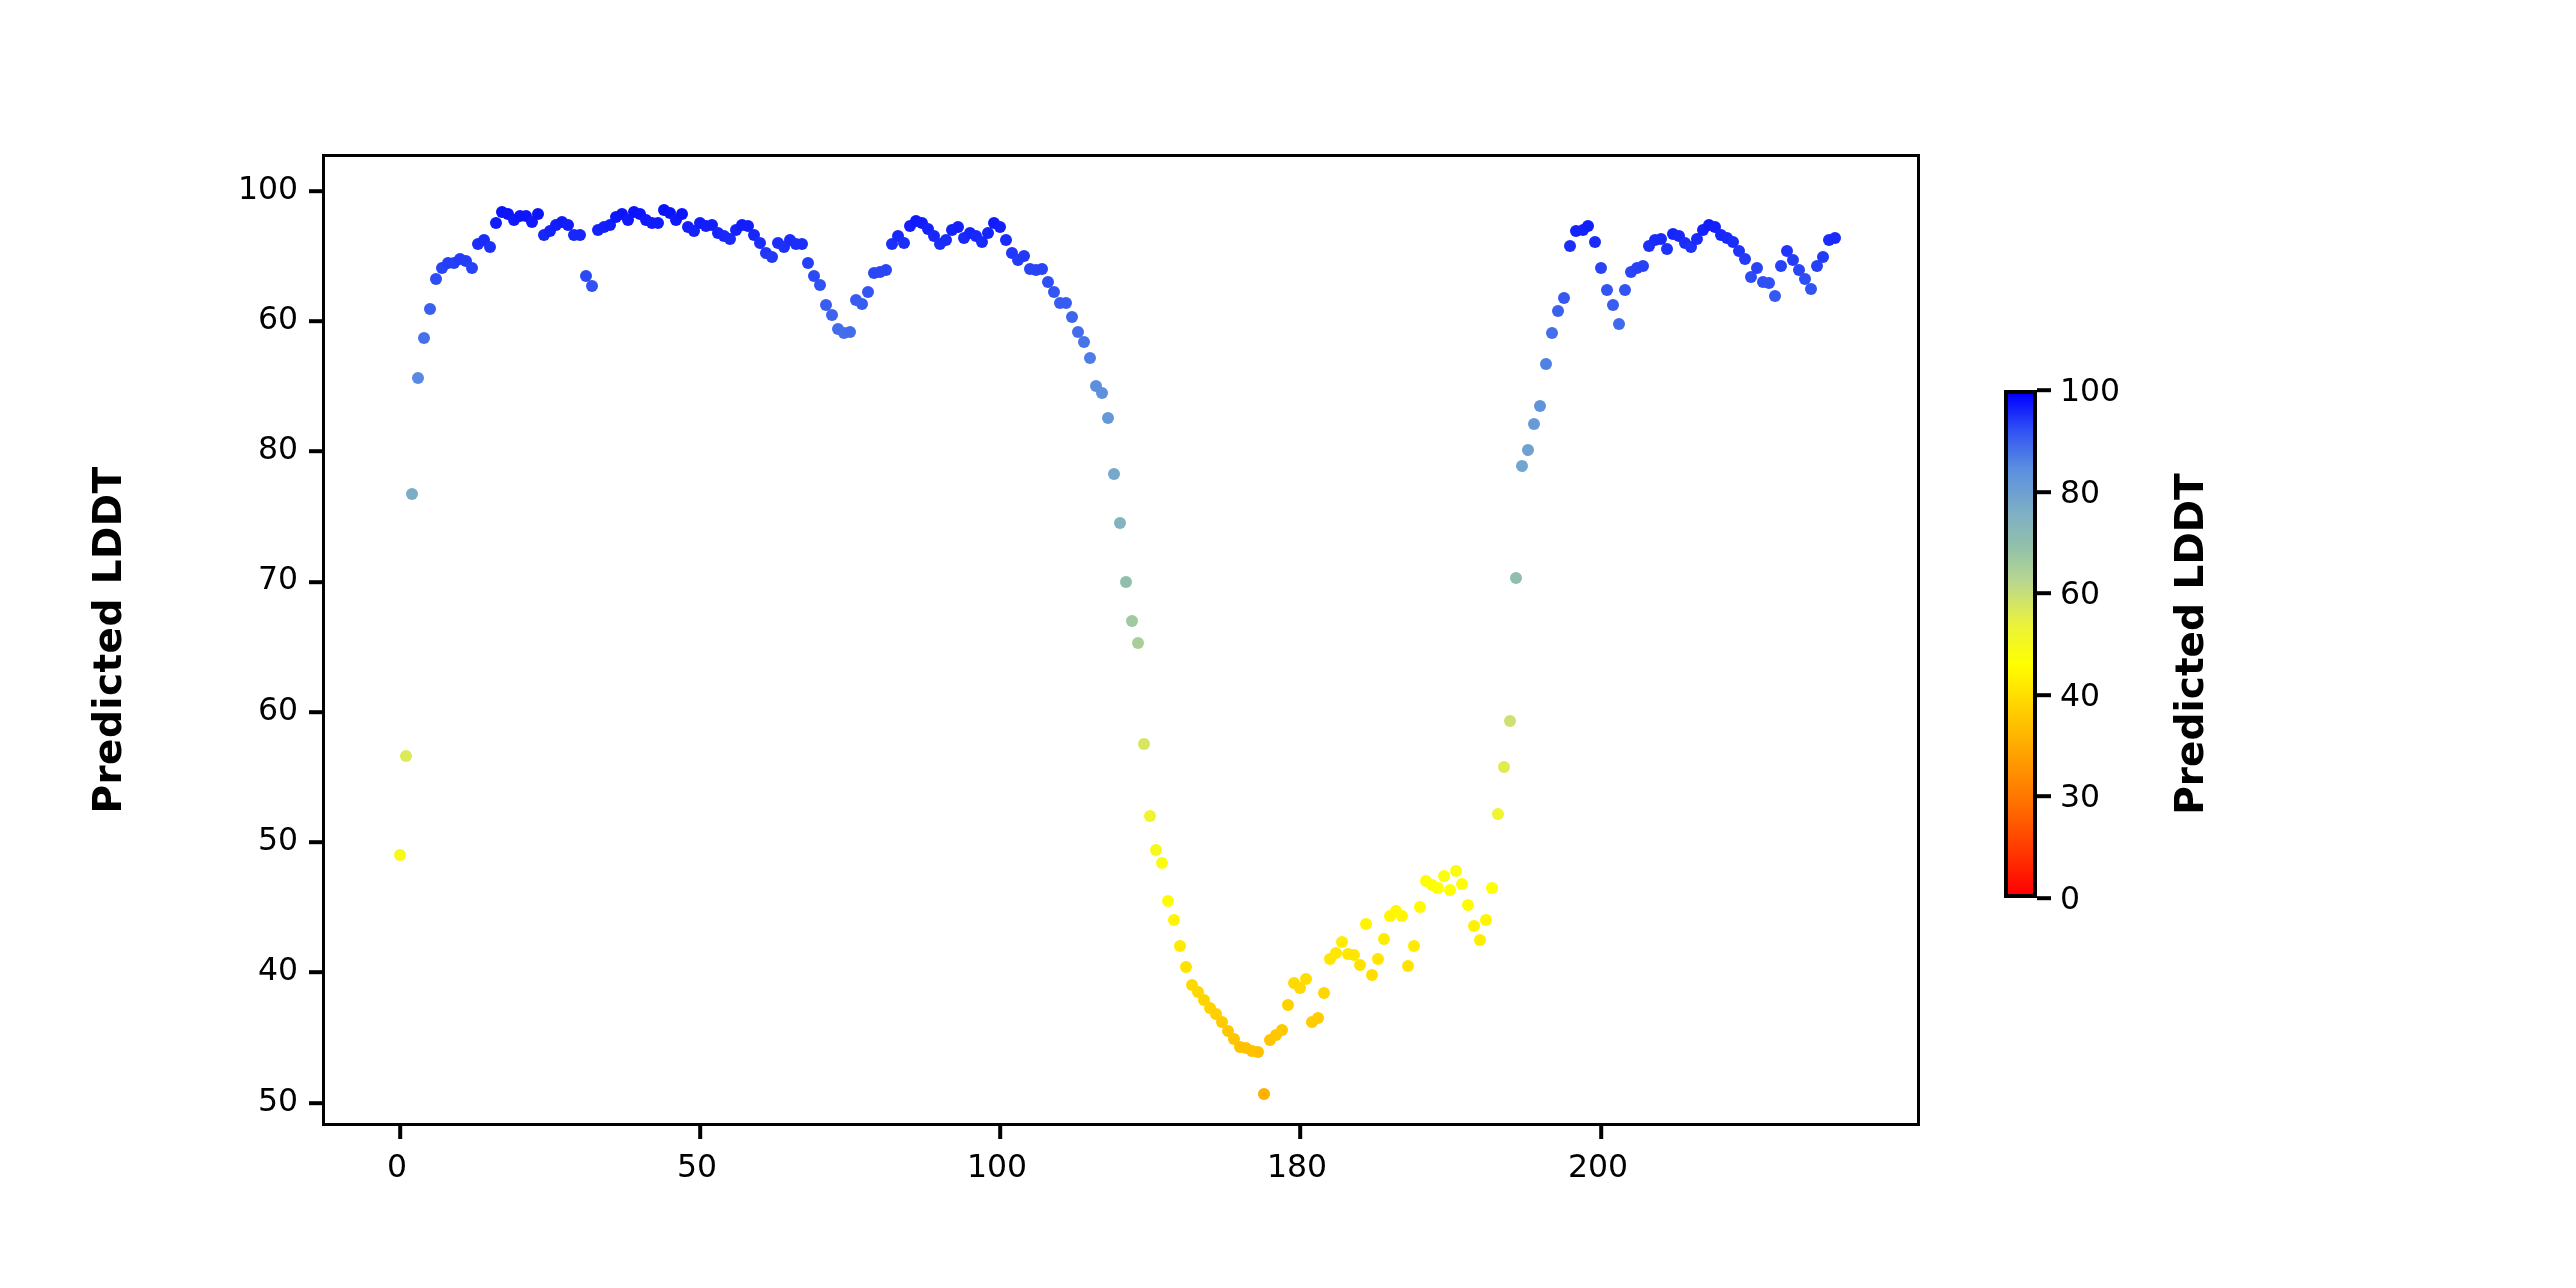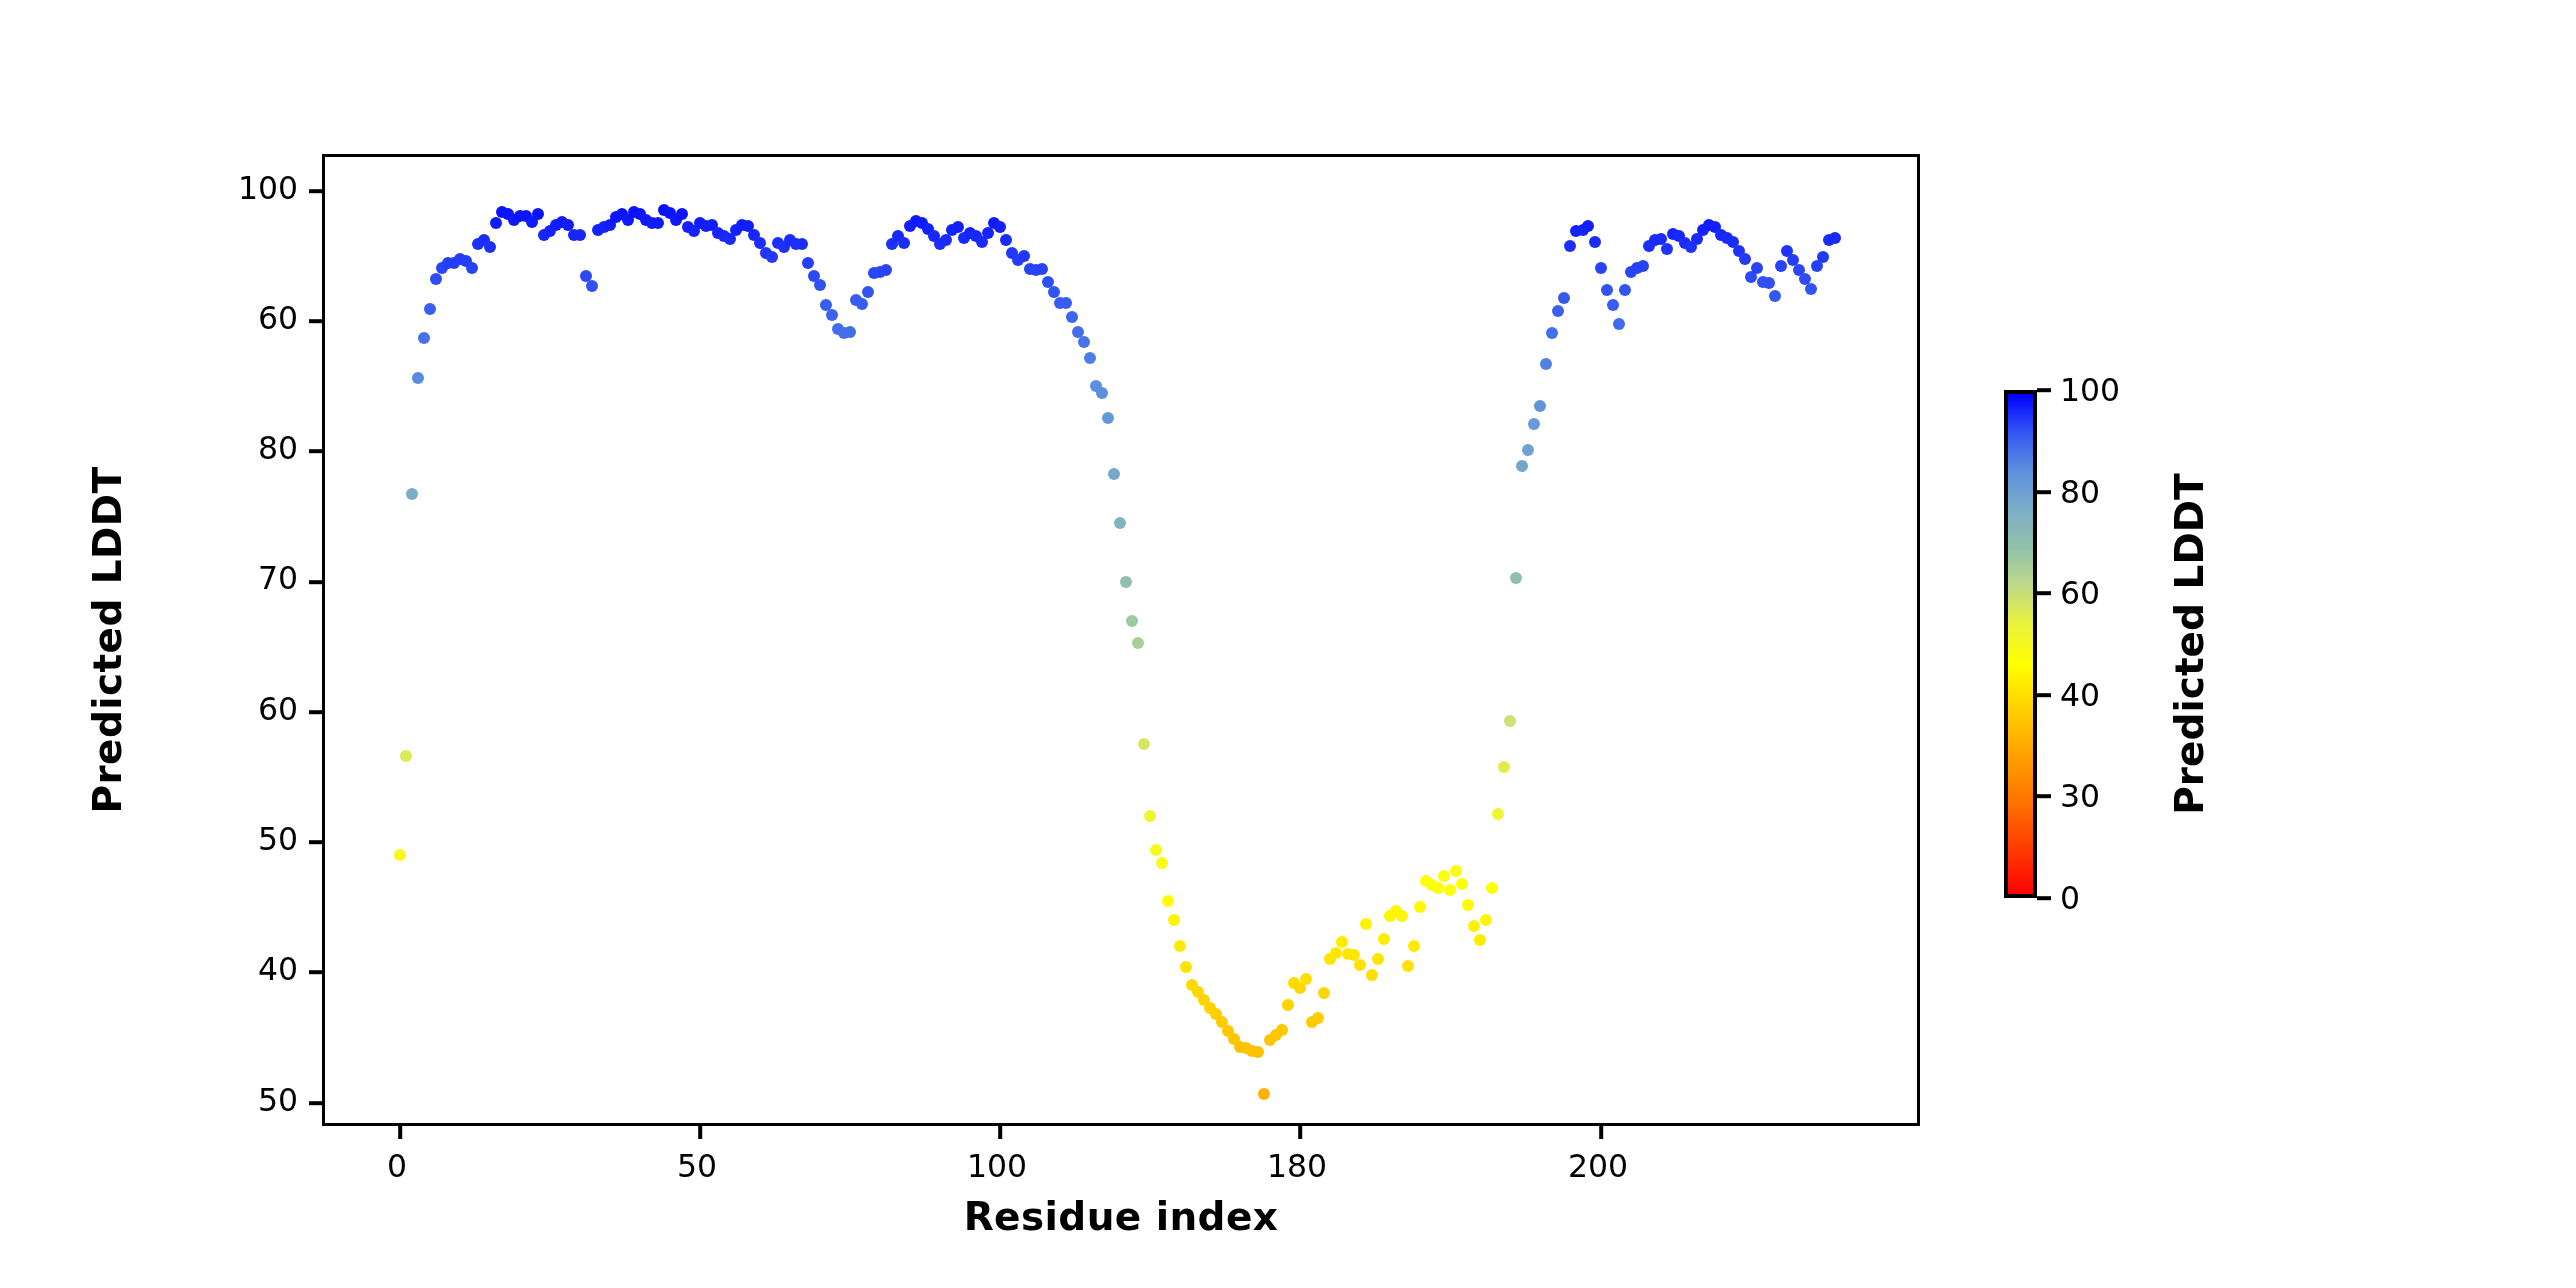--- a/index.html
+++ b/index.html
@@ -374,21 +374,20 @@
     </div>
   <div id="xtick-labels">
       <div class="xtick-label" style="left: 397px;">0</div>
       <div class="xtick-label" style="left: 697px;">50</div>
       <div class="xtick-label" style="left: 997px;">100</div>
       <div class="xtick-label" style="left: 1297px;">180</div>
       <div class="xtick-label" style="left: 1598px;">200</div>
     </div>
 
   <div id="y-axis-label">Predicted LDDT</div>
-  <div id="x-axis-label">Residue index</div>
 
   <div id="colorbar-group">
     <div id="colorbar-bar"></div>
     <div id="colorbar-ticks">
         <div class="cbtick-mark" style="top: 508px;"></div>
         <div class="cbtick-label" style="top: 508px;">0</div>
         <div class="cbtick-mark" style="top: 406px;"></div>
         <div class="cbtick-label" style="top: 406px;">30</div>
         <div class="cbtick-mark" style="top: 305px;"></div>
         <div class="cbtick-label" style="top: 305px;">40</div>

